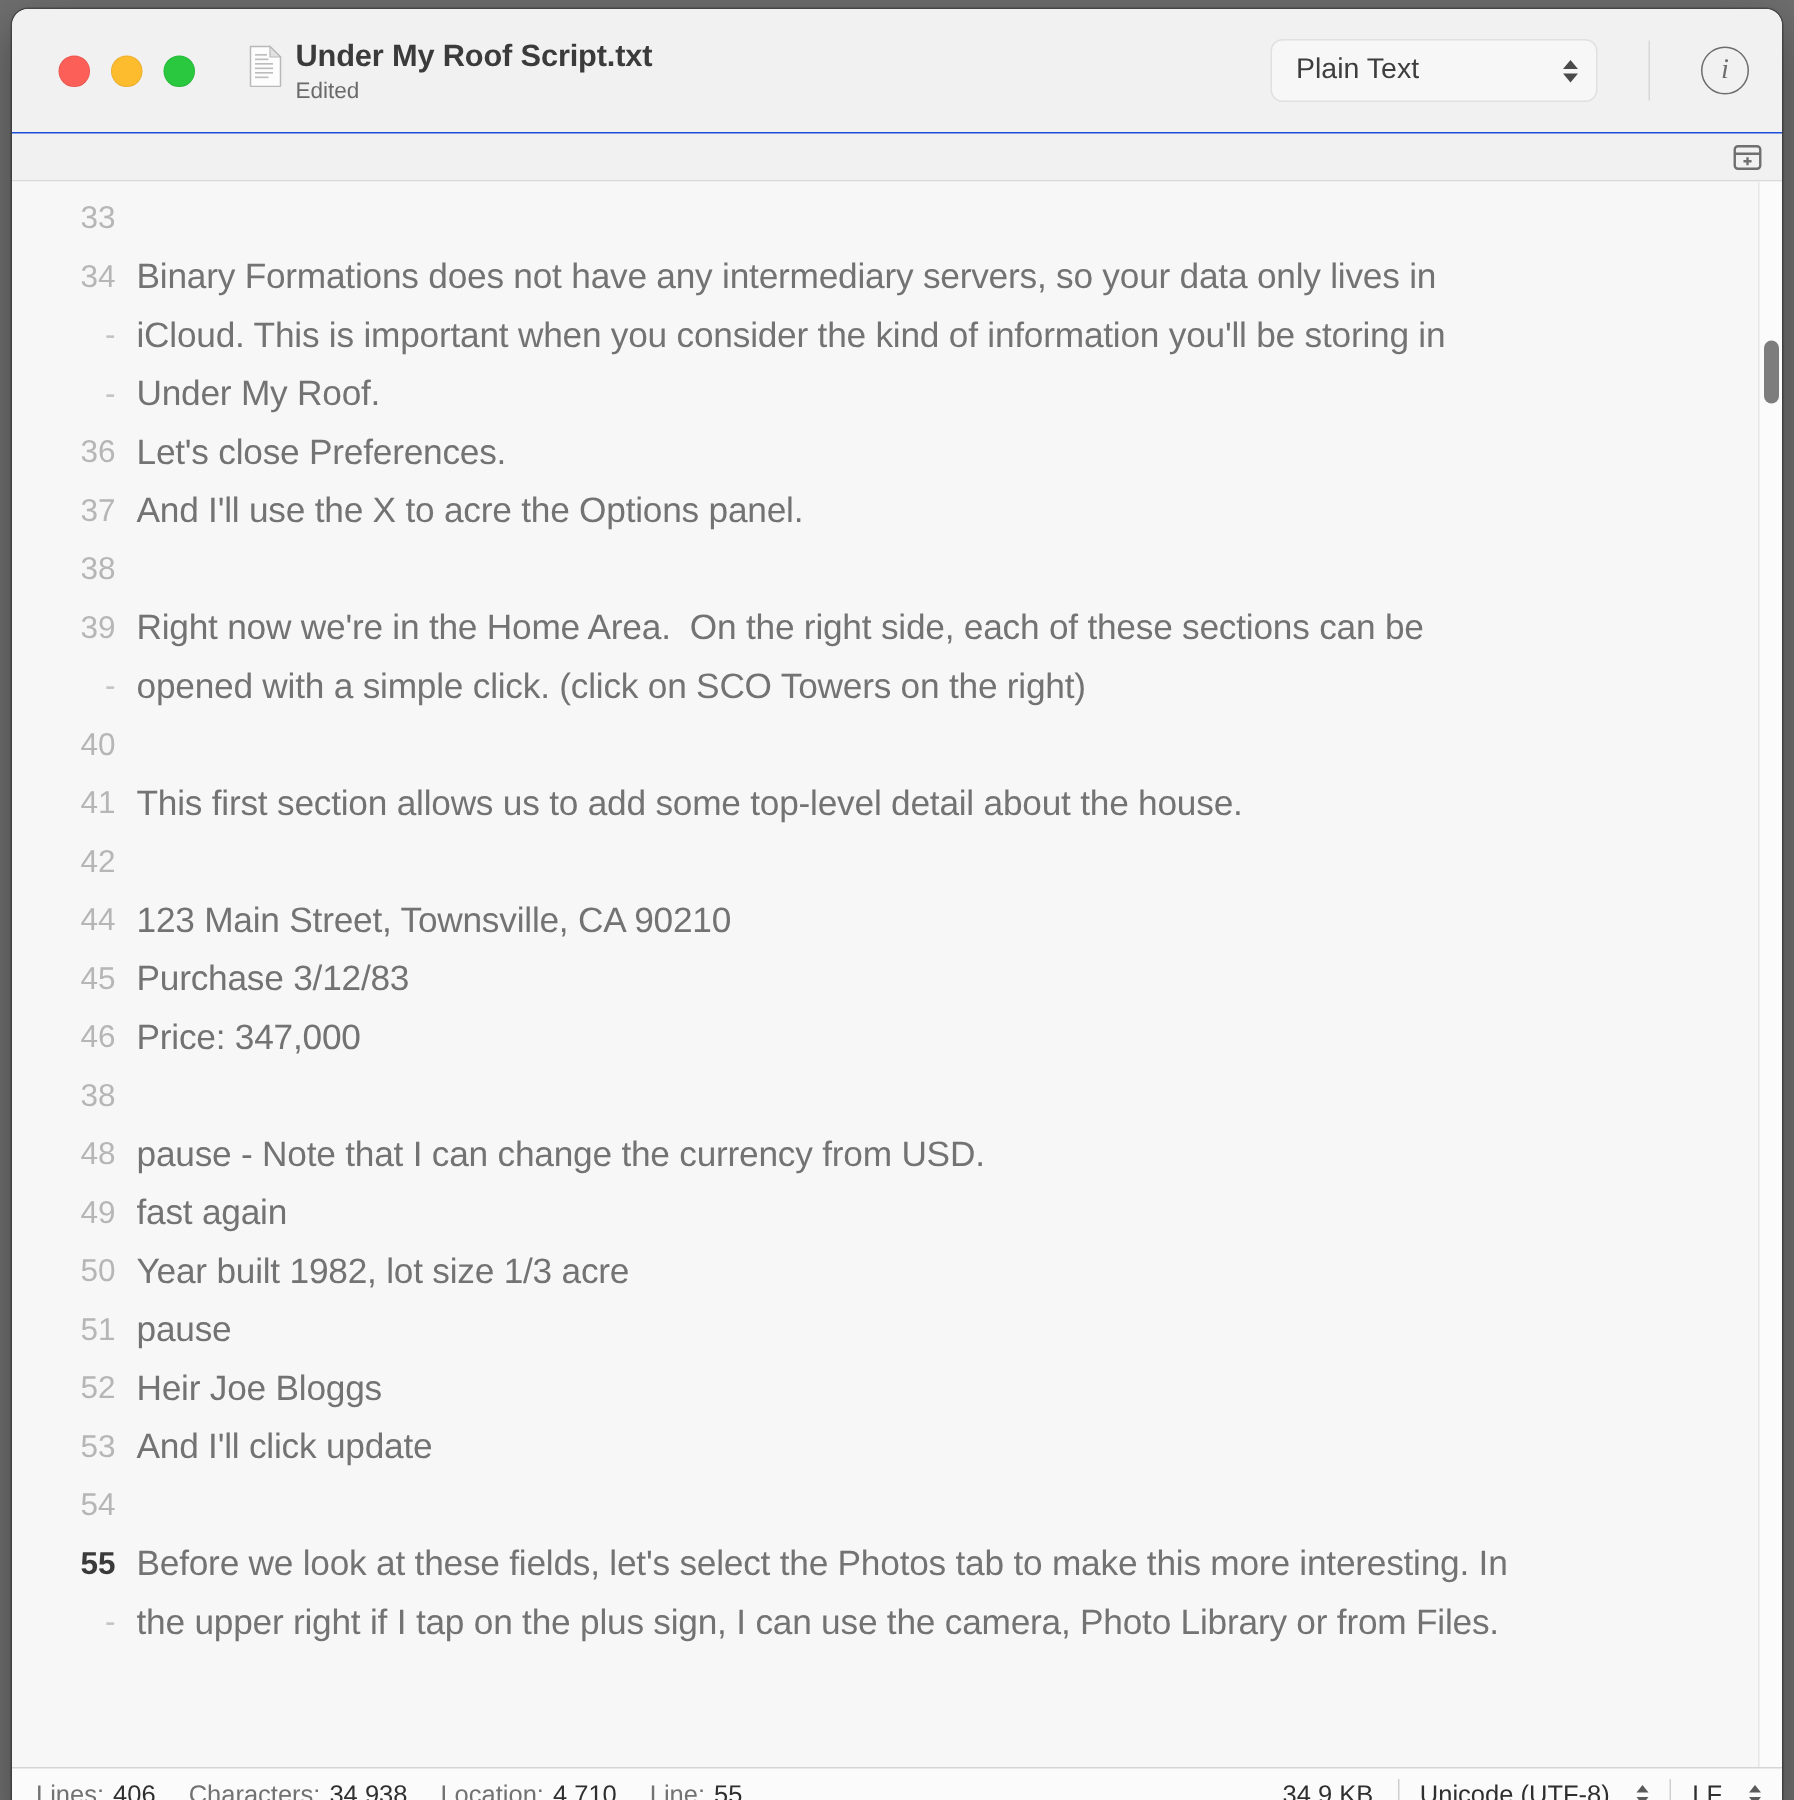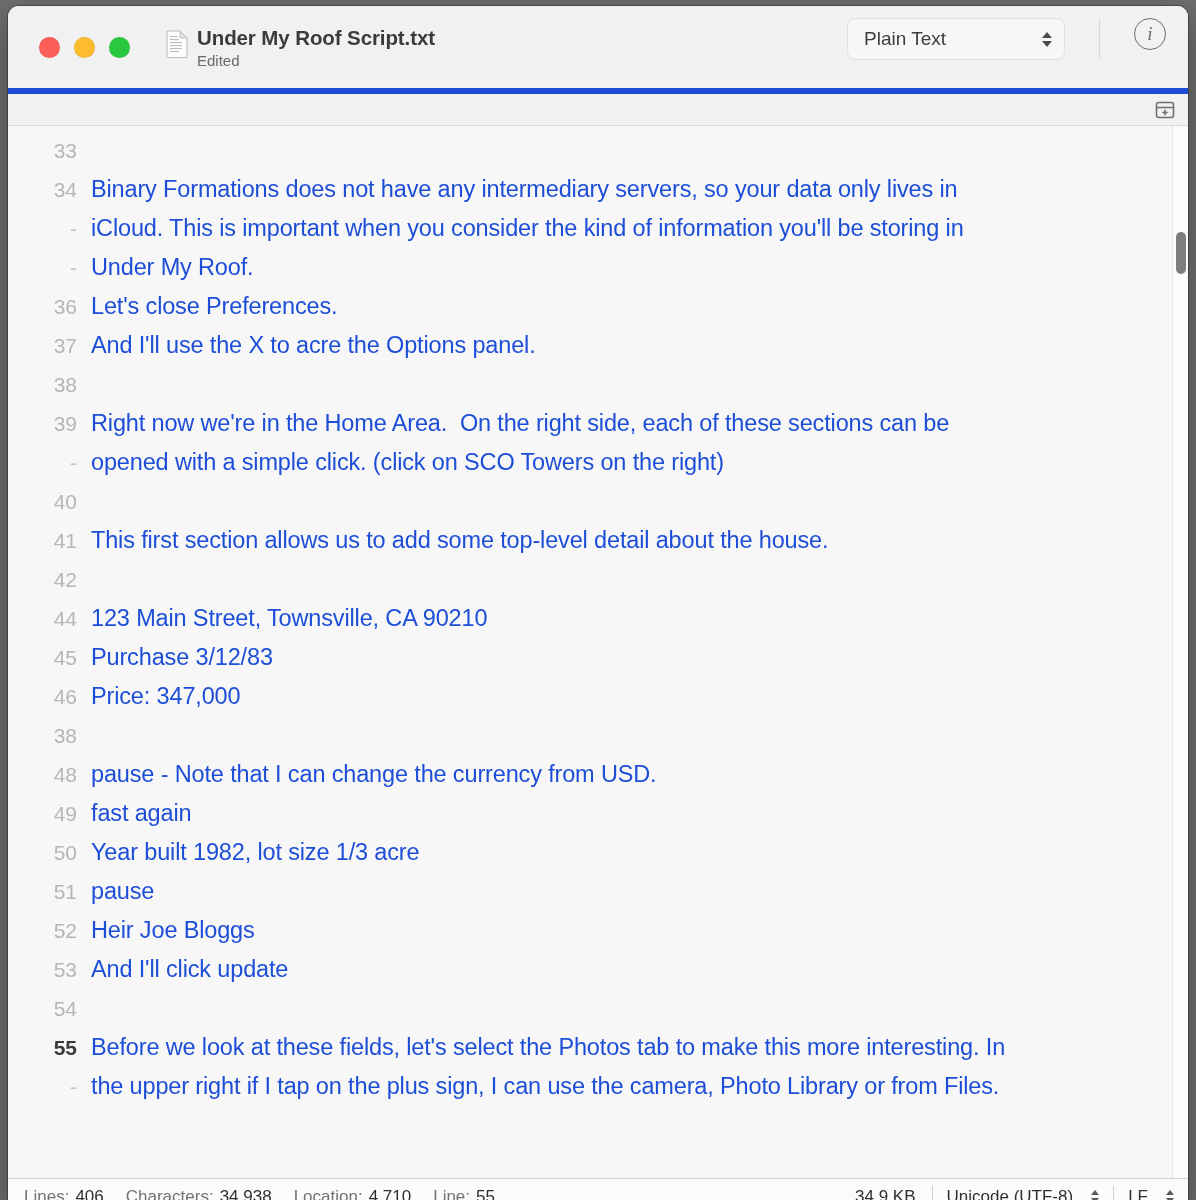--- a/index.html
+++ b/index.html
@@ -27,21 +27,21 @@
     display: flex;
     flex-direction: column;
   }
 
   
   #titlebar {
     position: relative;
     height: 82px;
     flex: 0 0 82px;
     background: #f1f1f1;
-    border-bottom: 6px solid #1d4ed8;
+    border-bottom: 1px solid #1d4ed8;
     display: flex;
     align-items: center;
   }
   #traffic-lights {
     display: flex;
     gap: 14px;
     margin-left: 31px;
   }
   .light {
     width: 21px; height: 21px;
@@ -72,23 +72,24 @@
   #edited-label {
     font-size: 15px;
     color: #6a6a6a;
     line-height: 20px;
     margin-top: 1px;
   }
 
   #titlebar-right {
     position: absolute;
     right: 22px;
-    top: 12px;
+    top: 0;
     height: 82px;
     display: flex;
+    align-items: center;
     gap: 14px;
   }
   #syntax-popup {
     display: flex;
     align-items: center;
     justify-content: space-between;
     width: 218px;
     height: 42px;
     border: 1px solid #e0e0e0;
     border-radius: 8px;
@@ -180,21 +181,21 @@
     color: #3a3a3a;
     font-weight: bold;
   }
   .gutter.cont {
     color: #c2c2c2;
     font-size: 21px;
   }
   .content {
     flex: 1 1 auto;
     font-size: 23.5px;
-    color: #1d4ed8;
+    color: #737373;
     line-height: 39px;
     letter-spacing: -0.15px;
     white-space: pre;
     padding-right: 24px;
   }
 
   
   #scrollbar-track {
     position: absolute;
     top: 0; right: 0;

